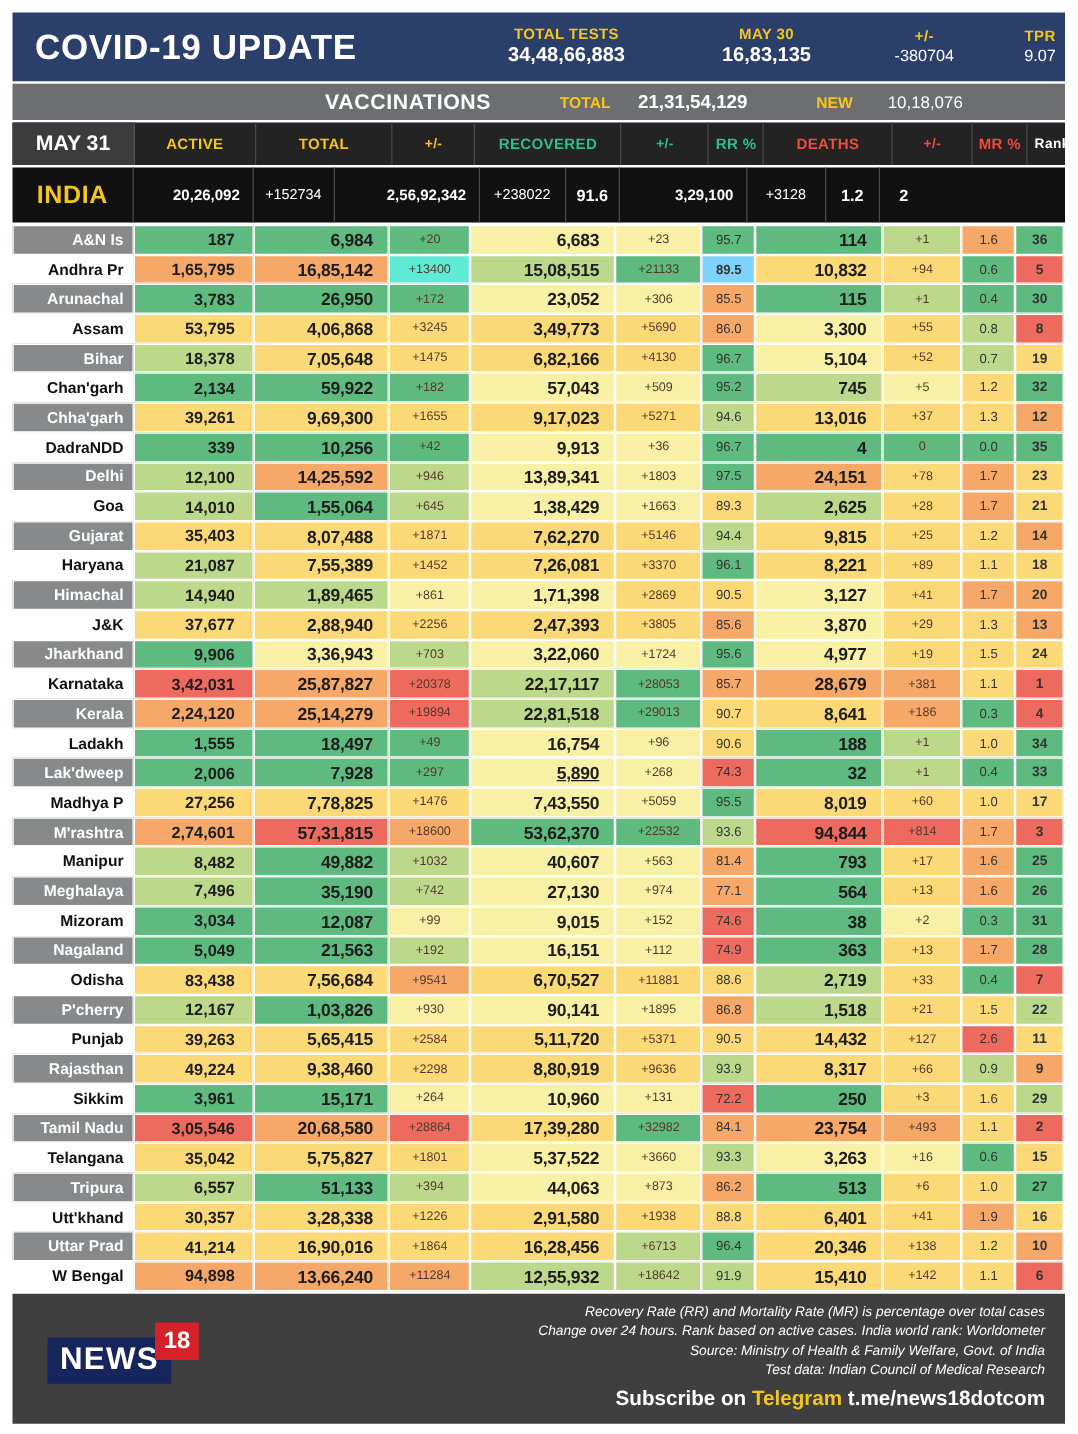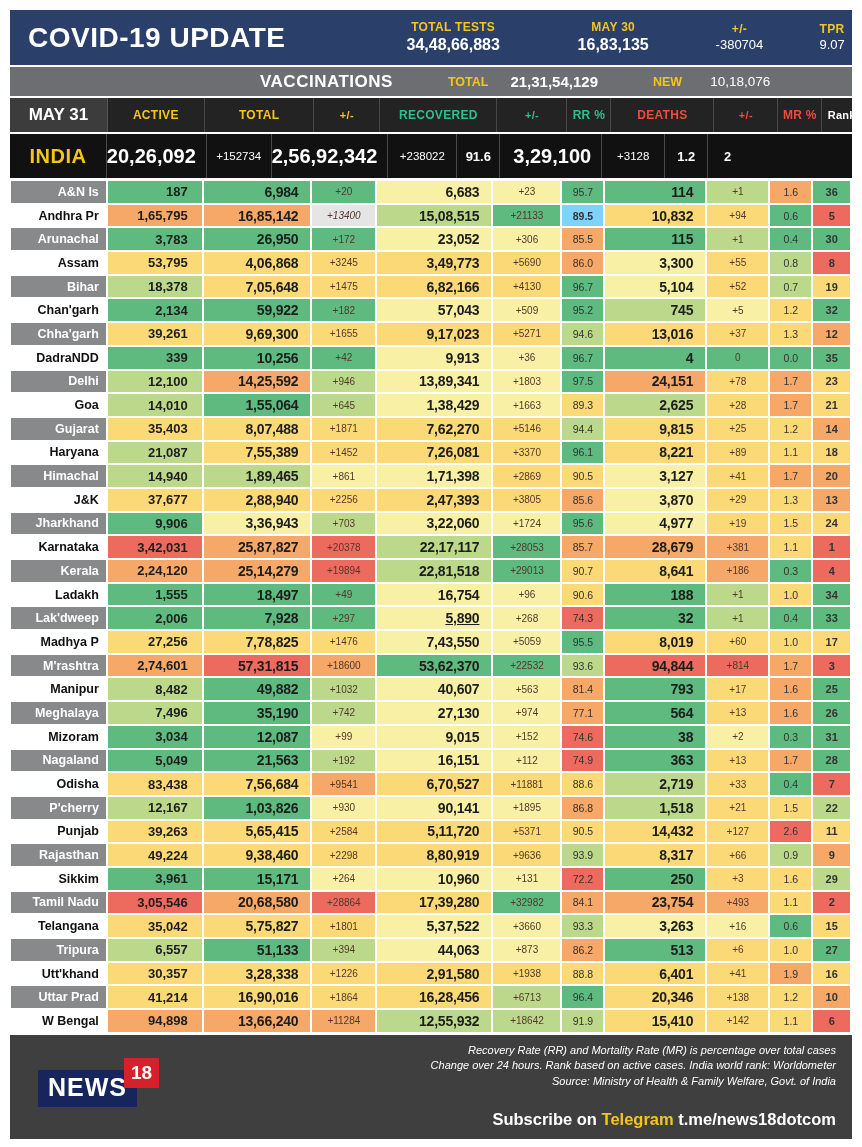--- a/index.html
+++ b/index.html
@@ -39,21 +39,21 @@
   .w-tchg{flex:0 0 7.7%;}  .w-rec{flex:0 0 13.8%;}    .w-rchg{flex:0 0 8.2%;}
   .w-rr{flex:0 0 5.1%;}    .w-deaths{flex:0 0 12.1%;} .w-dchg{flex:0 0 7.5%;}
   .w-mr{flex:0 0 5.1%;}    .w-rank{flex:0 0 4.6%;}
   
   .india{height:44px;background:#111;display:flex;align-items:stretch;margin-bottom:2px;}
   .india .cell{display:flex;align-items:center;border-right:1px solid #4a4a4a;
                box-sizing:border-box;}
   .india .cell:last-child{border-right:none;}
   .india .iname{color:var(--gold,#f5c51d);font-weight:800;font-size:20px;
                 justify-content:center;letter-spacing:.5px;}
-  .india .imain{color:#fff;font-weight:700;font-size:20px;justify-content:flex-end;
+  .india .imain{color:#fff;font-weight:700;font-size:12px;justify-content:flex-end;
                 padding-right:10px;}
   .india .ichg{color:#fff;font-size:11.5px;justify-content:center;}
   .india .ism{color:#fff;font-size:13px;font-weight:700;justify-content:center;}
   
   .tbody{}
   .trow{display:flex;height:23.7px;box-sizing:border-box;}
   .trow .cell{box-sizing:border-box;border:1px solid #fff;display:flex;align-items:center;}
   .st{font-weight:700;font-size:12.5px;justify-content:flex-end;padding-right:7px;}
   .st-gray{background:#88898b;color:#fff;}
   .st-white{background:#fff;color:#111;}
@@ -152,21 +152,21 @@
         <div class="cell cell-sm w-rr" style="background: rgb(94, 186, 126);">95.7</div>
         <div class="cell cell-main w-deaths" style="background: rgb(94, 186, 126);">114</div>
         <div class="cell cell-chg w-dchg" style="background: rgb(188, 217, 139);">+1</div>
         <div class="cell cell-sm w-mr" style="background: rgb(245, 168, 104);">1.6</div>
         <div class="cell cell-rank w-rank" style="background: rgb(94, 186, 126);">36</div>
       </div>
       <div class="trow">
         <div class="cell st w-state st-white">Andhra Pr</div>
         <div class="cell cell-active w-active" style="background: rgb(245, 168, 104);">1,65,795</div>
         <div class="cell cell-main w-total" style="background: rgb(245, 168, 104);">16,85,142</div>
-        <div class="cell cell-chg w-tchg" style="background: #e5e5e5; font-style: italic;">+13400</div>
+        <div class="cell cell-chg w-tchg" style="background: #5eead4;">+13400</div>
         <div class="cell cell-main w-rec" style="background: rgb(188, 217, 139);">15,08,515</div>
         <div class="cell cell-chg w-rchg" style="background: rgb(94, 186, 126);">+21133</div>
         <div class="cell cell-sm w-rr" style="background: #7dd3fc; font-weight: bold;">89.5</div>
         <div class="cell cell-main w-deaths" style="background: rgb(251, 217, 118);">10,832</div>
         <div class="cell cell-chg w-dchg" style="background: rgb(251, 217, 118);">+94</div>
         <div class="cell cell-sm w-mr" style="background: rgb(94, 186, 126);">0.6</div>
         <div class="cell cell-rank w-rank" style="background: rgb(237, 106, 95);">5</div>
       </div>
       <div class="trow">
         <div class="cell st w-state st-gray">Arunachal</div>
@@ -614,20 +614,21 @@
 
   <div class="footer">
     <div class="logo">
       <span class="logo-news">NEWS</span>
       <span class="logo-18">18</span>
     </div>
     <div class="fnotes">
       <div>Recovery Rate (RR) and Mortality Rate (MR) is percentage over total cases</div>
       <div>Change over 24 hours. Rank based on active cases. India world rank: Worldometer</div>
       <div>Source: Ministry of Health &amp; Family Welfare, Govt. of India</div>
+      <div>Test data: Indian Council of Medical Research</div>
     </div>
     <div class="subscribe">
       <span>Subscribe on</span>
       <span class="tg">Telegram</span>
       <span>t.me/news18dotcom</span>
     </div>
   </div>
 
 </div>
 

